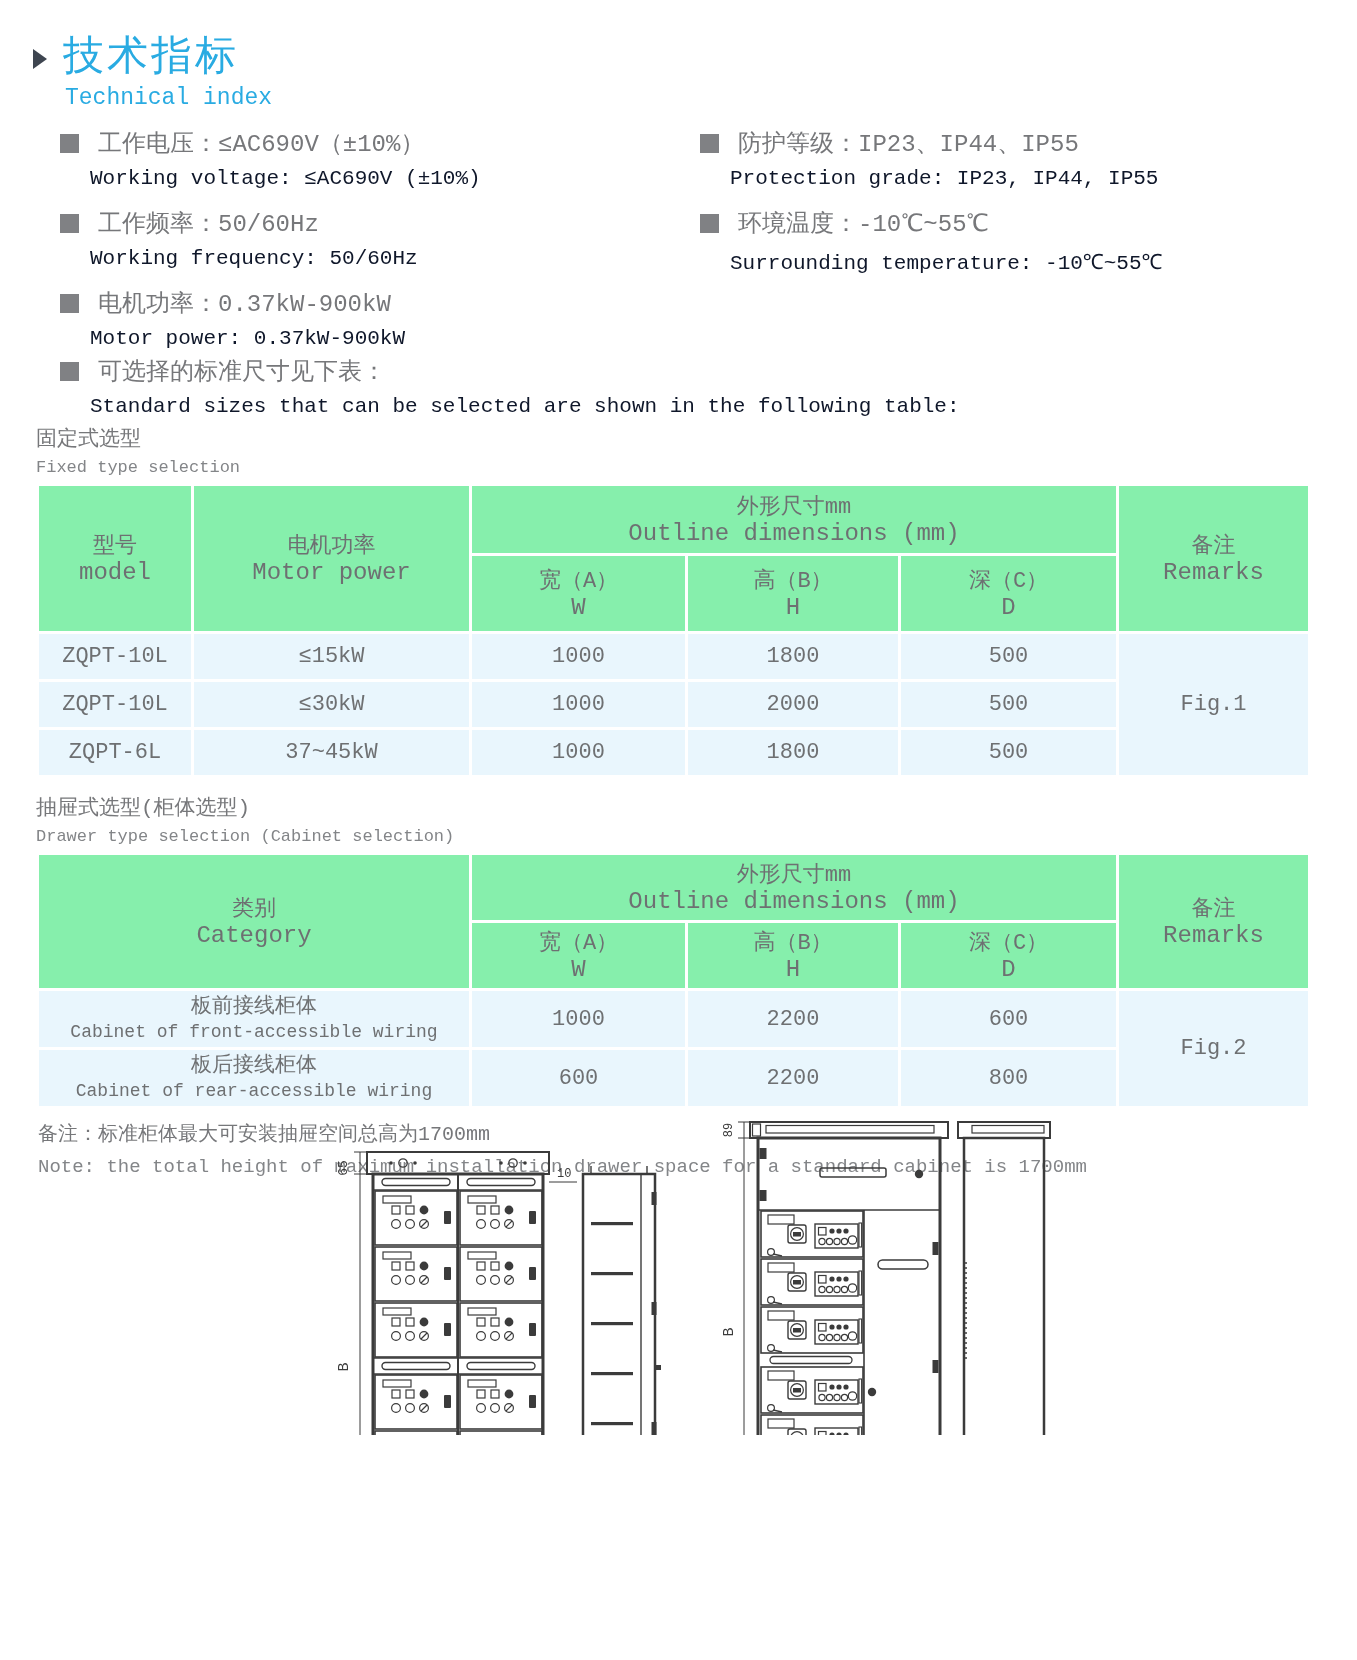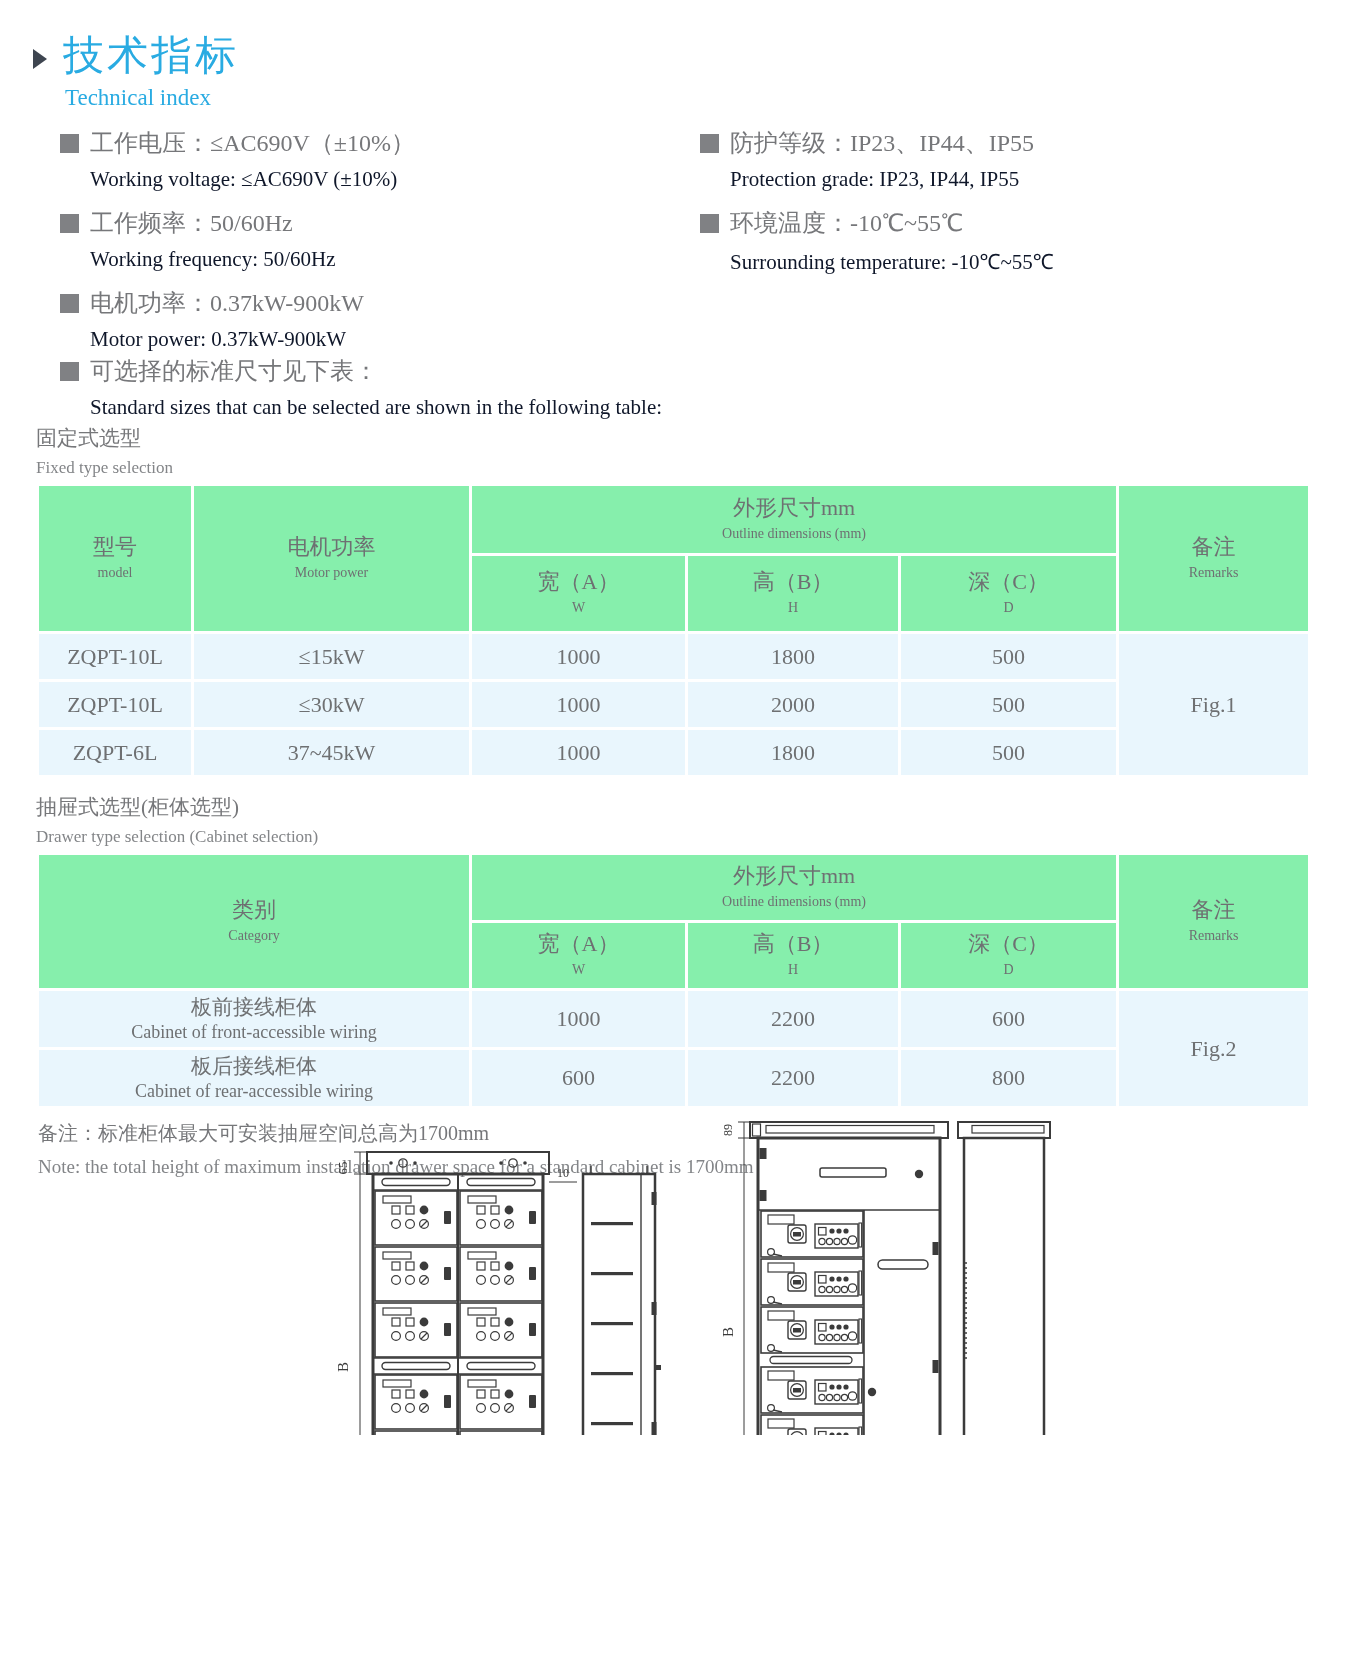--- a/index.html
+++ b/index.html
@@ -1,48 +1,48 @@
 <!DOCTYPE html>
 <html><head>
 <meta charset="utf-8">
 <style>
   html,body{margin:0;padding:0;background:#fff;}
   .page{position:relative;width:1357px;height:1435px;background:#fff;overflow:hidden;
-        font-family:Liberation Serif, serif;color:#76777a;}
+        font-family:Liberation Mono, monospace;color:#76777a;}
 
   
   .title-arrow{position:absolute;left:33px;top:49px;width:0;height:0;
     border-left:14px solid #3e4550;border-top:10px solid transparent;border-bottom:10px solid transparent;}
   .page-title{position:absolute;left:63px;top:28px;margin:0;font-size:41px;font-weight:500;
     color:#29abe2;letter-spacing:3px;}
   .page-subtitle{position:absolute;left:65px;top:85px;font-size:23px;color:#29abe2;}
 
   
   .spec-col{position:absolute;top:128px;}
   .spec-col.left{left:60px;width:620px;}
   .spec-col.right{left:700px;width:620px;}
   .spec-item{margin-bottom:15px;}
-  .spec-zh{display:flex;align-items:center;gap:11px;font-size:24px;color:#76777a;height:30px;}
+  .spec-zh{display:flex;align-items:center;gap:19px;font-size:24px;color:#76777a;height:30px;}
   .bullet{width:19px;height:19px;background:#808184;flex:none;}
   .spec-en{margin:9px 0 0 30px;font-size:21px;color:#0f172a;height:26px;}
   .spec-note{position:absolute;left:60px;top:356px;}
 
   
   .section-label{position:absolute;left:36px;}
   .section-zh{font-size:21px;color:#76777a;}
   .section-en{font-size:17px;color:#838588;margin-top:6px;}
 
   
   .spec-table{border-collapse:collapse;table-layout:fixed;width:1272px;}
   .spec-table td,.spec-table th{border:3px solid #fff;text-align:center;vertical-align:middle;
       font-weight:400;padding:0;}
   .spec-table thead th{background:#86efac;color:#6e7072;}
   .spec-table tbody td{background:#e9f6fd;color:#6e7072;font-size:22px;}
   .hdr-zh{font-size:22px;line-height:28px;}
-  .hdr-en{font-size:14px;line-height:24px;}
+  .hdr-en{font-size:24px;line-height:24px;}
   .t1{position:absolute;left:36px;top:483px;}
   .t2{position:absolute;left:36px;top:852px;}
   .t1 .h1{height:70px;} .t1 .h2{height:78px;} .t1 tbody tr{height:48px;}
   .t2 .h1{height:68px;} .t2 .h2{height:68px;} .t2 tbody tr{height:59px;}
   .cell-zh{font-size:21px;line-height:26px;}
   .cell-en{font-size:18px;line-height:24px;text-align:center;}
 
   
   .note{position:absolute;left:38px;top:1120px;}
   .note-zh{font-size:20px;color:#76777a;}

